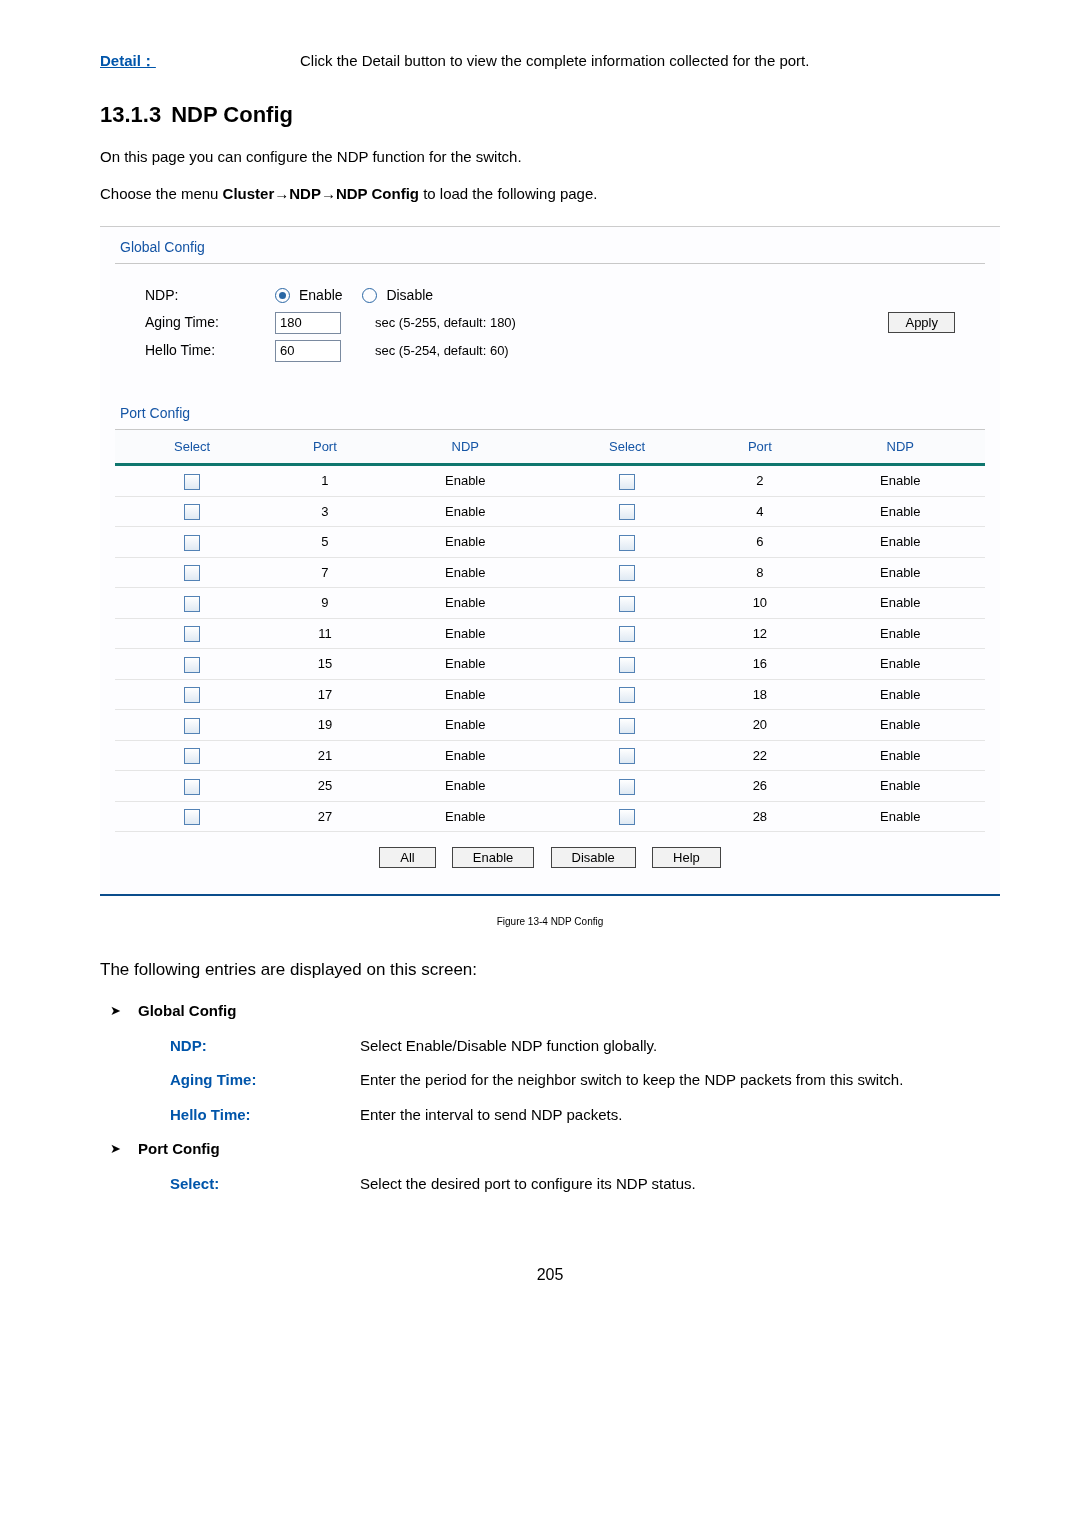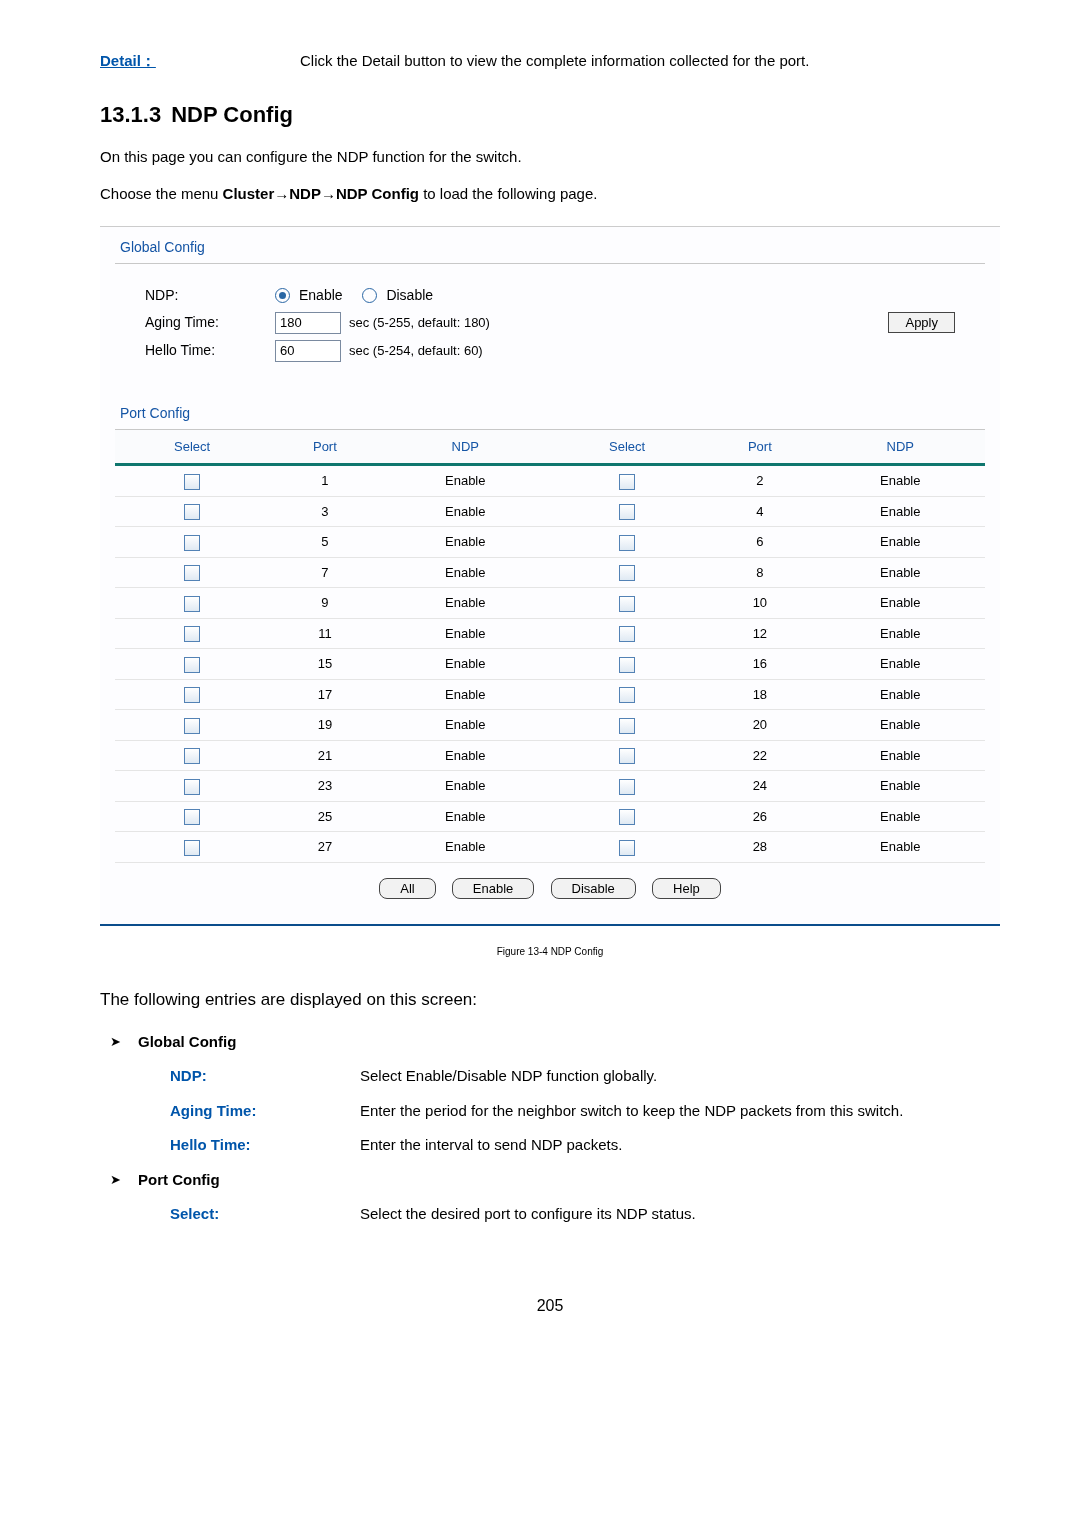--- a/index.html
+++ b/index.html
@@ -46,21 +46,21 @@
   }
   .radio.checked::after{
     content:""; position:absolute; inset:3px;
     border-radius:50%; background:#2a67a5;
   }
   .txt-input {
     width:66px; height:22px; font-size:13px;
     border:1px solid #7a8aa0; padding:0 4px;
     box-sizing:border-box;
   }
-  .hint { margin-left:2px; font-size:13px; }
+  .hint { margin-left:28px; font-size:13px; }
   .apply-cell { margin-left:auto;border-radius:8px; }
   .btn {
     border:1px solid #444; background:#f2f2f2;
     padding: 2px 16px; font-size:13px; cursor:pointer;
     font-family:inherit;
   }
 
   .pc-table { width:100%; border-collapse:collapse; font-size:13px; }
   .pc-table th {
     font-weight:normal; color:#1555a5; padding:7px 4px;
@@ -70,21 +70,21 @@
   .pc-table td {
     padding:5px 4px; border-bottom:1px solid #e5e5e5; text-align:center;
   }
   .chk {
     display:inline-block; width:14px; height:14px;
     border:1px solid #5382b5;
     background:linear-gradient(#fff,#dfe9f3);
     vertical-align:middle;
   }
   .btn-row { text-align:center; padding:14px 0 10px 0; }
-  .btn-row .btn { margin:0 6px; padding:2px 20px;border-radius:8px; }
+  .btn-row .btn { margin:0 6px; padding:2px 20px; }
 
   .ui-divider { border-top:2px solid #0a4d8c; margin:0; }
 
   .fig-caption { text-align:center; font-size:10px; margin:18px 0 28px 0; }
 
   .entries-intro { font-size:17px; margin:10px 0 18px 0; }
 
   .desc-section { margin-left:10px; }
   .sec-title-row { display:flex; align-items:flex-start; margin:8px 0 12px 0;}
   .chevron { width:28px; font-size:13px; line-height:22px;}
@@ -236,28 +236,20 @@
           <tr>
             <td><span class="chk"></span></td>
             <td>21</td>
             <td>Enable</td>
             <td><span class="chk"></span></td>
             <td>22</td>
             <td>Enable</td>
           </tr>
           <tr>
             <td><span class="chk"></span></td>
-            <td>23</td>
-            <td>Enable</td>
-            <td><span class="chk"></span></td>
-            <td>24</td>
-            <td>Enable</td>
-          </tr>
-          <tr>
-            <td><span class="chk"></span></td>
             <td>25</td>
             <td>Enable</td>
             <td><span class="chk"></span></td>
             <td>26</td>
             <td>Enable</td>
           </tr>
           <tr>
             <td><span class="chk"></span></td>
             <td>27</td>
             <td>Enable</td>

